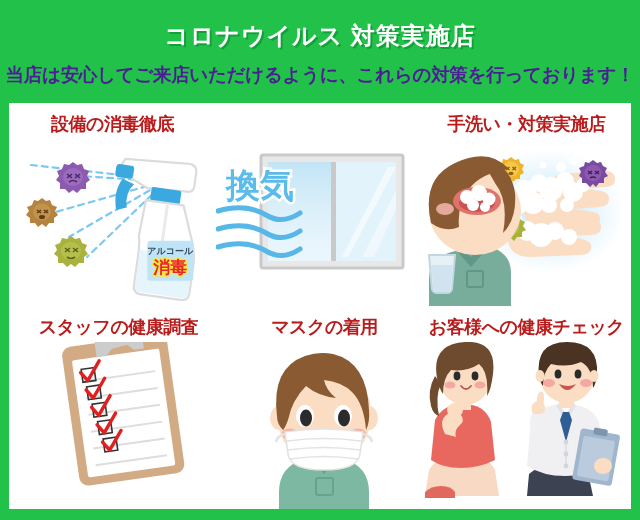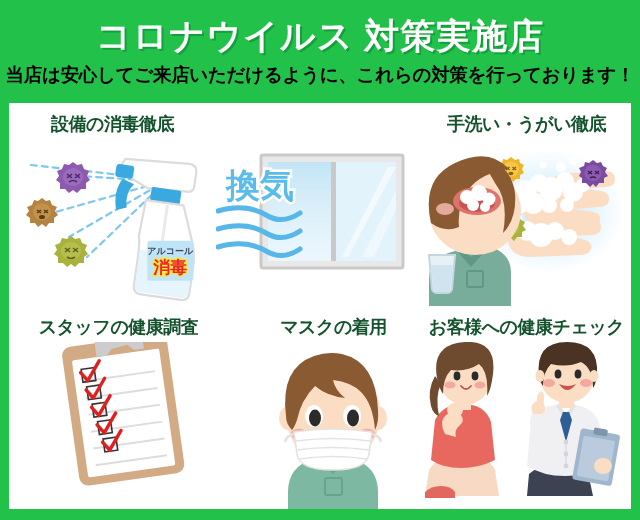--- a/index.html
+++ b/index.html
@@ -26,33 +26,33 @@
     width: 640px;
     height: 103px;
     background: #22c24a;
   }
   #main-title {
     position: absolute;
     left: 0; top: 14px;
     width: 640px;
     text-align: center;
     color: #ffffff;
-    font-size: 35px;
+    font-size: 24px;
     font-weight: bold;
     letter-spacing: 1px;
     line-height: 44px;
     text-shadow: 2px 2px 0 #13a03a;
     white-space: nowrap;
   }
   #sub-title {
     position: absolute;
     left: 0; top: 63px;
     width: 640px;
     text-align: center;
-    color: #000000;
+    color: #4c1d95;
     font-size: 18.5px;
     font-weight: bold;
     line-height: 24px;
     letter-spacing: -0.3px;
     white-space: nowrap;
   }
 
   
   #card {
     position: absolute;
@@ -66,21 +66,21 @@
     position: absolute;
     width: 207px;
     height: 203px;
     overflow: hidden;
   }
   .panel-title {
     position: absolute;
     left: 0; top: 9px;
     width: 100%;
     text-align: center;
-    color: #14532d;
+    color: #b91c1c;
     font-size: 18px;
     font-weight: bold;
     letter-spacing: -0.5px;
     white-space: nowrap;
   }
   .art {
     position: absolute;
     left: 0; top: 36px;
     width: 207px;
     height: 167px;
@@ -188,21 +188,21 @@
             <path d="M2 90 Q30 82 50 94 Q66 104 84 92"></path>
             <path d="M2 108 Q30 100 50 112 Q66 122 84 110"></path>
           </g>
 
           <text x="44" y="58" font-family="'Liberation Sans', sans-serif" font-size="34" font-weight="bold" fill="#5bbceb" text-anchor="middle" stroke="#ffffff" stroke-width="5" paint-order="stroke">換気</text>
         </svg>
       </div>
     </div>
 
     <div class="panel" style="left:414px; top:0px;">
-      <div class="panel-title">手洗い・うがい徹底</div>
+      <div class="panel-title">手洗い・対策実施店</div>
       <div class="art">
         <svg width="207" height="167" viewBox="0 0 207 167">
           <defs>
             <radialGradient id="glow" cx="50%" cy="50%" r="50%">
               <stop offset="0%" stop-color="#bfe6fa" stop-opacity="0.95"></stop>
               <stop offset="100%" stop-color="#bfe6fa" stop-opacity="0"></stop>
             </radialGradient>
           </defs>
 
           <ellipse cx="126" cy="72" rx="76" ry="62" fill="url(#glow)"></ellipse>
@@ -326,21 +326,21 @@
               <path d="M25 81 l6 9 l14 -18" stroke="#e02020" stroke-width="3.4" fill="none" stroke-linecap="round" stroke-linejoin="round"></path>
 
               <rect x="29" y="96" width="13" height="13" fill="none" stroke="#333333" stroke-width="1.6"></rect>
               <path d="M28 99 l6 9 l14 -18" stroke="#e02020" stroke-width="3.4" fill="none" stroke-linecap="round" stroke-linejoin="round"></path>
             </g>
           </g>
         </svg>
       </div>
     </div>
 
-    <div class="panel" style="left:221px; top:203px;">
+    <div class="panel" style="left:212px; top:203px;">
       <div class="panel-title">マスクの着用</div>
       <div class="art">
         <svg width="207" height="167" viewBox="0 0 207 167">
 
           <path d="M58 150 q0 -26 26 -33 l10 -3 l9 10 l9 -10 l10 3 q26 7 26 33 l0 20 l-90 0 Z" fill="#7cb8a2"></path>
           <path d="M86 114 l17 18 l17 -18 l-7 -2 l-10 10 l-10 -10 Z" fill="#66a48e"></path>
           <rect x="95" y="136" width="17" height="17" rx="2" fill="none" stroke="#66a48e" stroke-width="2"></rect>
 
           <ellipse cx="58" cy="76" rx="9" ry="12" fill="#fbddc4"></ellipse>
           <ellipse cx="148" cy="76" rx="9" ry="12" fill="#fbddc4"></ellipse>

